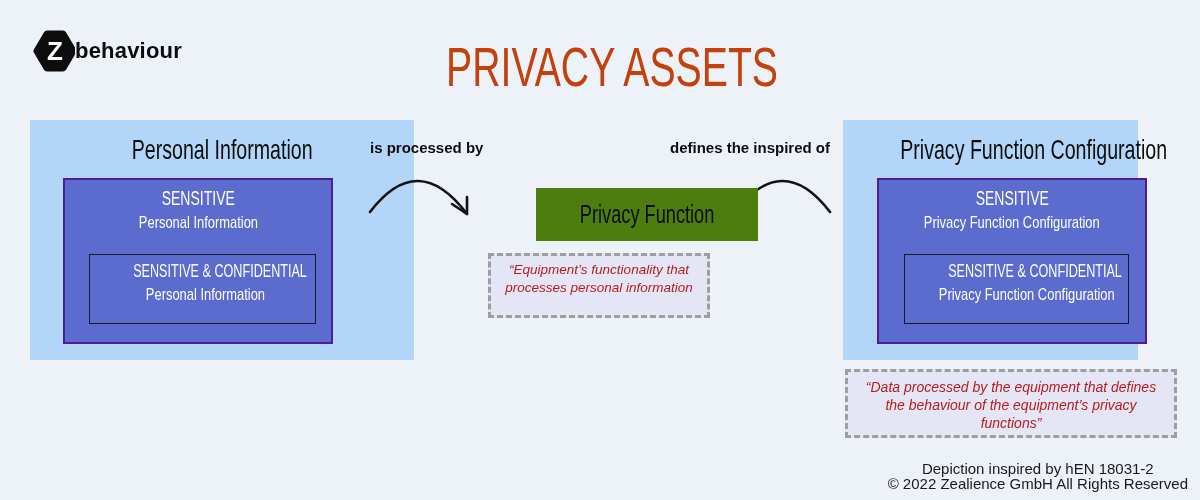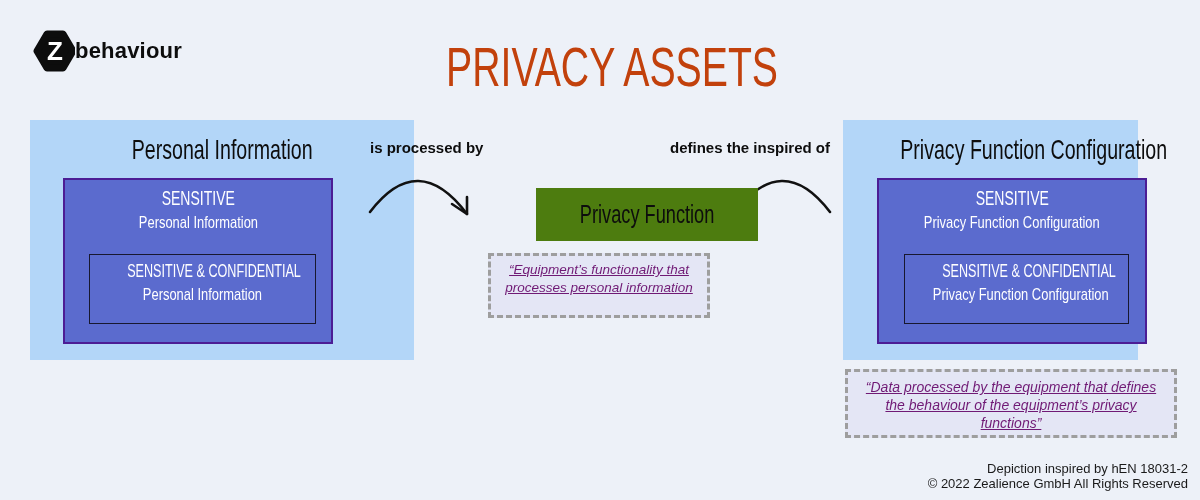--- a/index.html
+++ b/index.html
@@ -31,30 +31,30 @@
   .sens-box {
     position:absolute; left:33px; top:58px; width:270px; height:166px;
     background:#5b6bce; border:2px solid #4c1d95; box-sizing:border-box;
     text-align:center; color:#fff;
   }
   .asset-right .sens-box { left:34px; }
   .sens-label { margin-top:7px; font-size:20px; font-weight:500; }
   .sens-sub   { margin-top:3px; font-size:17px; }
   .conf-box {
     position:absolute; left:24px; top:74px; width:227px; height:70px;
-    border:1.5px solid #18182f; box-sizing:border-box; text-align:center;
+    border:1.5px solid #18182f; box-sizing:border-box; text-align:center;padding-left:6px;
   }
   .asset-right .conf-box { left:25px; width:225px; }
   .conf-label { margin-top:6px; font-size:18px; font-weight:500; }
   .conf-sub   { margin-top:3px; font-size:17px; }
 
   
   .quote {
     position:absolute; background:#e4e6f5; border:3px dashed #9e9e9e;
-    box-sizing:border-box; font-style:italic; text-align:center; color:#701a75;text-decoration:underline;
+    box-sizing:border-box; font-style:italic; text-align:center; color:#b91c1c;
   }
   .quote-left   { left:35px;  top:368px; width:328px; height:31px; font-size:14.5px; line-height:25px; }
   .quote-center { left:488px; top:253px; width:222px; height:65px; font-size:13.5px; line-height:17.5px; padding:5px 8px 0 8px; }
   .quote-right  { left:845px; top:369px; width:332px; height:69px; font-size:14px; line-height:18px; padding:6px 10px 0 10px; }
 
   
   .rel-label { position:absolute; top:139px; font-weight:700; font-size:15px; color:#0d0d0d; }
   .rel-left  { left:370px; width:120px; text-align:left; }
   .rel-right { left:658px; width:172px; text-align:right; }
   .arrow-svg { position:absolute; top:176px; }
@@ -62,22 +62,22 @@
   .arrow-right-svg { left:728px; }
 
   .function-box {
     position:absolute; left:488px; top:188px; width:222px; height:53px;
     background:#4d7c0f; text-align:center; line-height:53px;
     font-size:26px; font-weight:500; color:#0d0d0d;margin-left:48px;
   }
 
   
   .footer {
-    position:absolute; right:12px; top:462px; text-align:right;
-    font-size:13px; line-height:14.5px; color:#1a1a1a;
+    position:absolute; right:12px; top:462px; text-align:center;
+    font-size:15px; line-height:14.5px; color:#1a1a1a;
   }
 </style>
 </head>
 <body>
 
 <div class="canvas">
 
   <div class="logo">
     <svg class="hex-svg" width="42" height="46" viewBox="0 0 42 46">
       <polygon points="4,23 14,6 30,6 40,23 30,40 14,40" fill="#0d0d0d" stroke="#0d0d0d" stroke-width="7" stroke-linejoin="round"></polygon>

